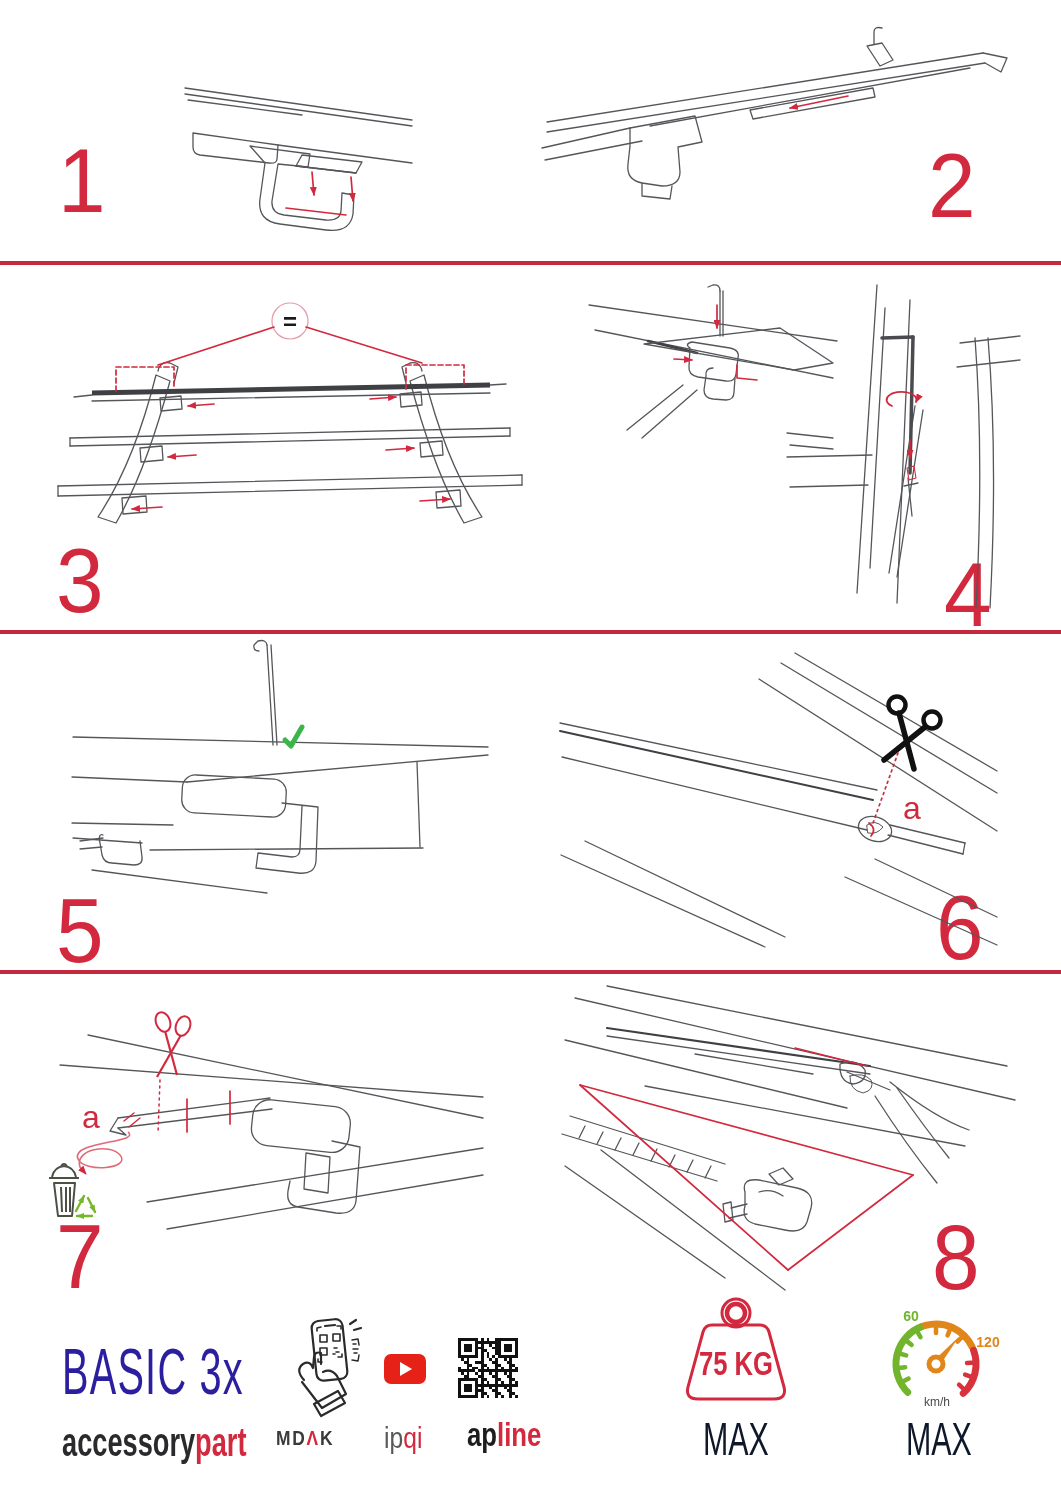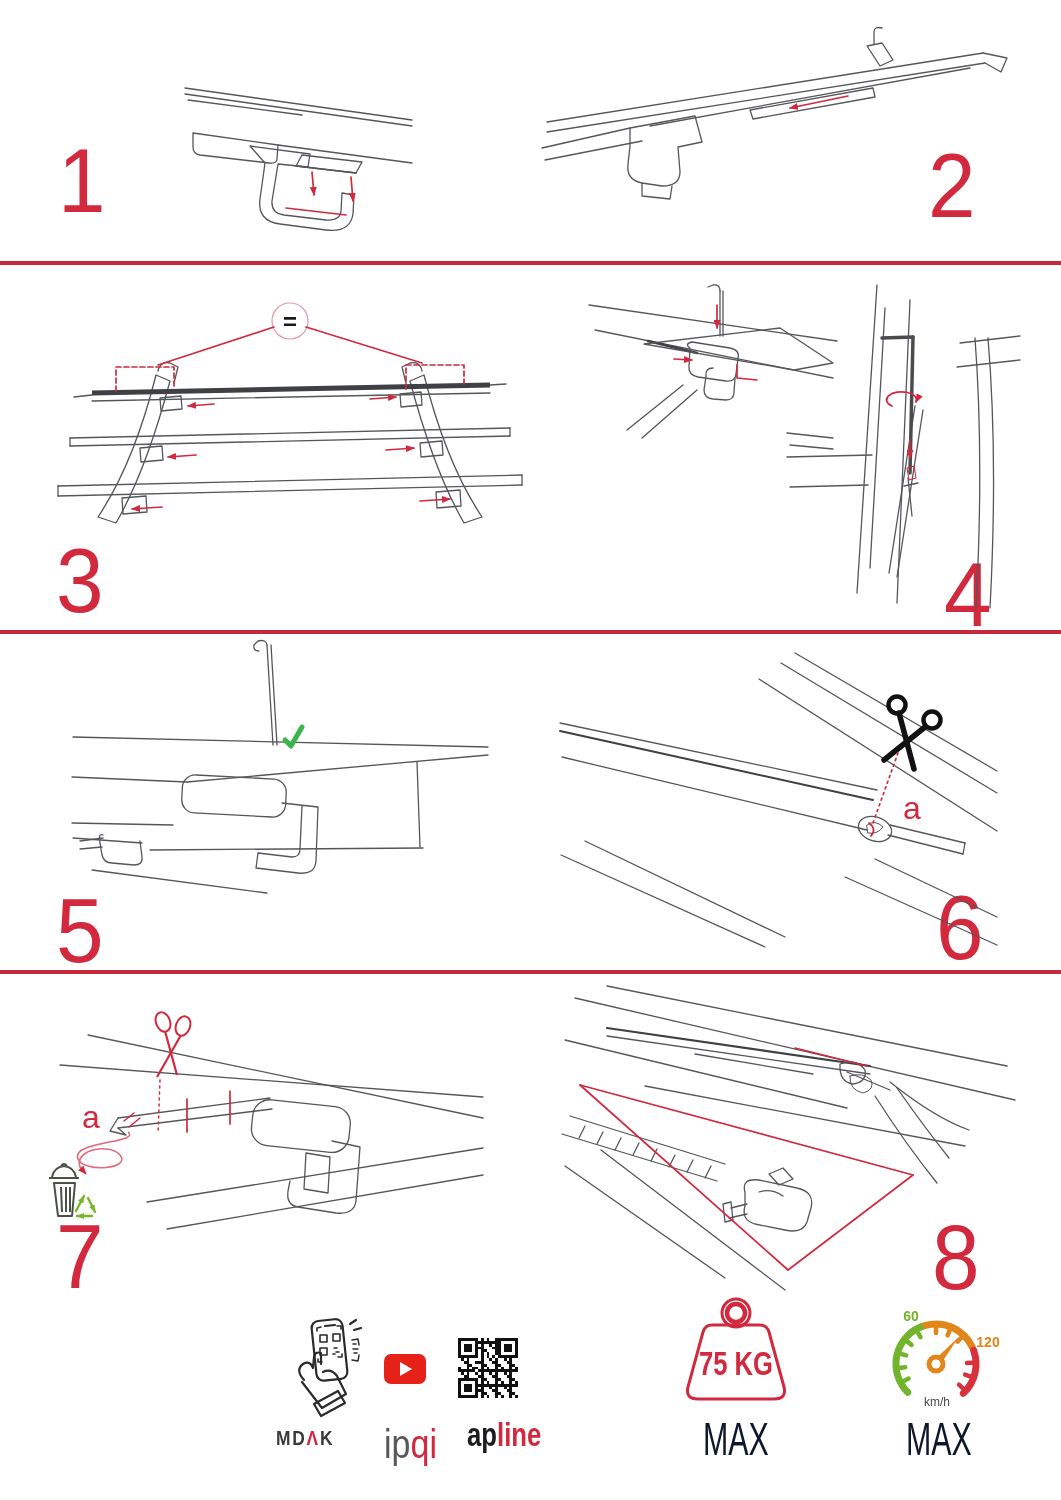--- a/index.html
+++ b/index.html
@@ -300,20 +300,26 @@
       <path d="M214,214 Q226,210 238,218"></path>
     </g>
     <g class="red" stroke-width="1.6">
       <path d="M250,70 L322,88"></path>
       <path d="M35,107 L368,197"></path>
         <path d="M35,107 L243,292"></path>
         <path d="M243,292 L368,197"></path>
     </g>
   </svg>
 
+  <div class="brandline" style="left:62px;top:1340px;font-size:64px;font-weight:500;color:#2b1fa0;">
+    <span class="cond" style="transform:scaleX(.62);letter-spacing:2px;">BASIC 3x</span>
+  </div>
+  <div class="brandline" style="left:62px;top:1422px;font-size:40px;font-weight:700;">
+    <span class="cond" style="transform:scaleX(.68);"><span style="color:#2a2a2c;">accessory</span><span style="color:#d2293e;">part</span></span>
+  </div>
 
   <svg style="left:292px;top:1316px;" width="76" height="104" viewBox="0 0 76 104">
     <g stroke="#2a2a2b" stroke-width="2.2" fill="#fff" stroke-linejoin="round" stroke-linecap="round">
       <rect x="22" y="4" width="31" height="60" rx="7" transform="rotate(-6 37 34)"></rect>
       <path d="M33,10 L43,9" fill="none"></path>
       <g stroke-width="1.6" fill="none">
         <rect x="28" y="19" width="7" height="7"></rect>
           <rect x="41" y="18" width="7" height="7"></rect>
           <rect x="28" y="32" width="7" height="7"></rect>
         <path d="M42,32 L45,32 M44,36 L47,36 M41,38 L43,38"></path>
@@ -330,21 +336,21 @@
     </g>
   </svg>
   <div class="brandline" style="left:276px;top:1428px;font-size:20px;font-weight:700;">
     <span class="cond" style="transform:scaleX(.87);letter-spacing:2px;"><span style="color:#3a3a3c;">MD</span><span style="color:#d2293e;">Λ</span><span style="color:#3a3a3c;">K</span></span>
   </div>
 
   <svg style="left:384px;top:1354px;" width="42" height="30" viewBox="0 0 42 30">
     <rect x="0" y="0" width="42" height="30" rx="7" fill="#e62117"></rect>
     <polygon points="16,8 16,22 28,15" fill="#ffffff"></polygon>
   </svg>
-  <div class="brandline" style="left:384px;top:1424px;font-size:40px;font-weight:400;">
+  <div class="brandline" style="left:384px;top:1424px;font-size:29px;font-weight:400;">
     <span class="cond" style="transform:scaleX(.85);"><span style="color:#58585a;">ip</span><span style="color:#d2293e;">qi</span></span>
   </div>
 
   <svg style="left:458px;top:1338px;" width="60" height="60" viewBox="0 0 21 21" shape-rendering="crispEdges">
     <g fill="#111111">
         <rect x="0" y="0" width="1" height="1"></rect>
         <rect x="1" y="0" width="1" height="1"></rect>
         <rect x="2" y="0" width="1" height="1"></rect>
         <rect x="3" y="0" width="1" height="1"></rect>
         <rect x="4" y="0" width="1" height="1"></rect>

